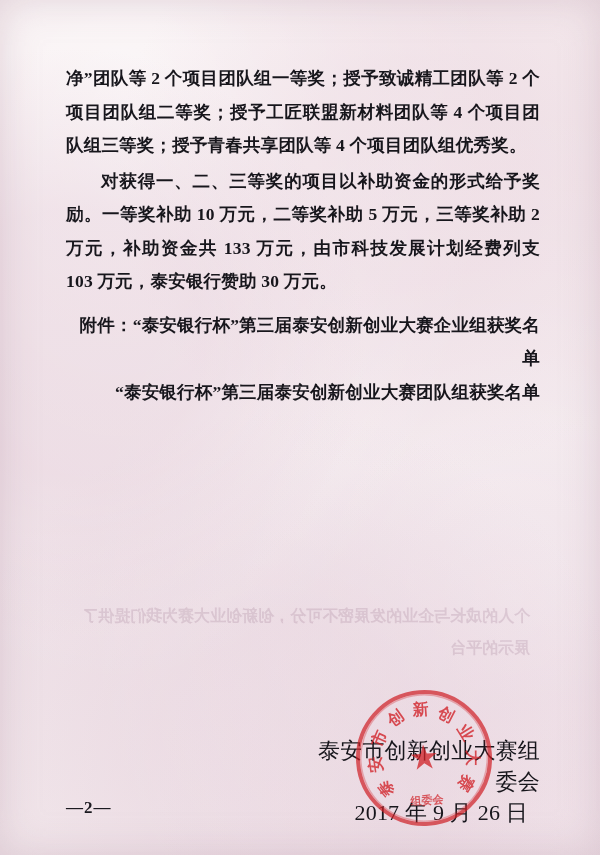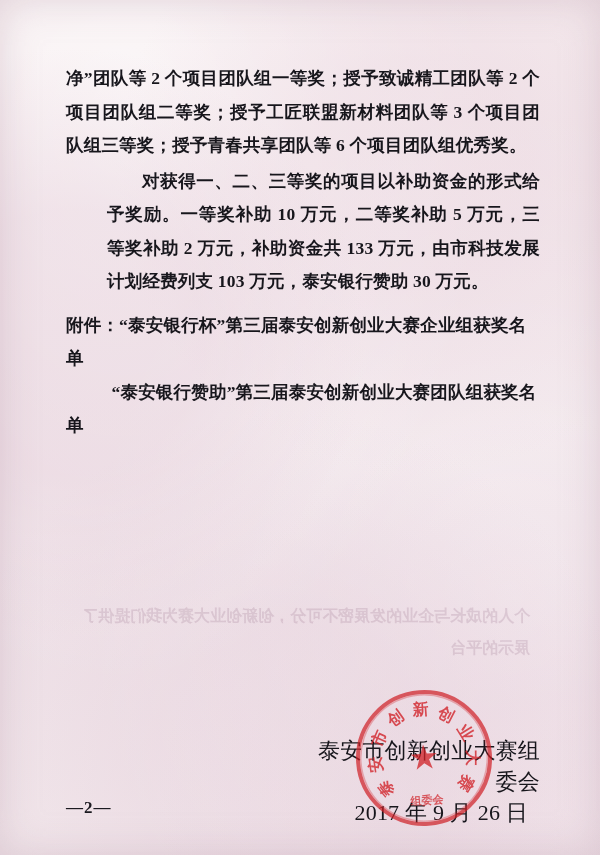--- a/index.html
+++ b/index.html
@@ -45,24 +45,24 @@
     font-size: 17.5px;
     line-height: 33.5px;
     color: #17161c;
     text-align: justify;
     text-justify: inter-ideograph;
     letter-spacing: 0.2px;
     font-weight: 600;
   }
   p.indent {
     text-indent: 2em;
-    margin-left: 41px;
   }
   .attach-block {
     margin-top: 10px;
+    text-align: right;
   }
   p.attach-line {
     margin: 0;
     font-size: 17.5px;
     line-height: 33.5px;
     color: #17161c;
     font-weight: 700;
     letter-spacing: 0.2px;
   }
   p.attach-line.second {
@@ -170,26 +170,26 @@
 </style>
 </head>
 <body>
 
 <div class="page">
   <div class="paper-noise"></div>
 
   <div class="bleed">个人的成长与企业的发展密不可分，创新创业大赛为我们提供了展示的平台</div>
 
   <div class="doc-body">
-    <p class="para">净”团队等 2 个项目团队组一等奖；授予致诚精工团队等 2 个项目团队组二等奖；授予工匠联盟新材料团队等 3 个项目团队组三等奖；授予青春共享团队等 6 个项目团队组优秀奖。</p>
+    <p class="para">净”团队等 2 个项目团队组一等奖；授予致诚精工团队等 2 个项目团队组二等奖；授予工匠联盟新材料团队等 4 个项目团队组三等奖；授予青春共享团队等 4 个项目团队组优秀奖。</p>
     <p class="para indent">对获得一、二、三等奖的项目以补助资金的形式给予奖励。一等奖补助 10 万元，二等奖补助 5 万元，三等奖补助 2 万元，补助资金共 133 万元，由市科技发展计划经费列支 103 万元，泰安银行赞助 30 万元。</p>
 
     <div class="attach-block">
       <p class="attach-line"><span>附件：</span><span>“泰安银行杯”第三届泰安创新创业大赛企业组获奖名单</span></p>
-      <p class="attach-line second">“泰安银行赞助”第三届泰安创新创业大赛团队组获奖名单</p>
+      <p class="attach-line second">“泰安银行杯”第三届泰安创新创业大赛团队组获奖名单</p>
     </div>
   </div>
 
   <div class="signature">
     <span class="sig-line">泰安市创新创业大赛组委会</span>
     <span class="sig-line date">2017 年 9 月 26 日</span>
   </div>
 
   <div class="seal">
     <div class="seal-text" id="sealRing">

